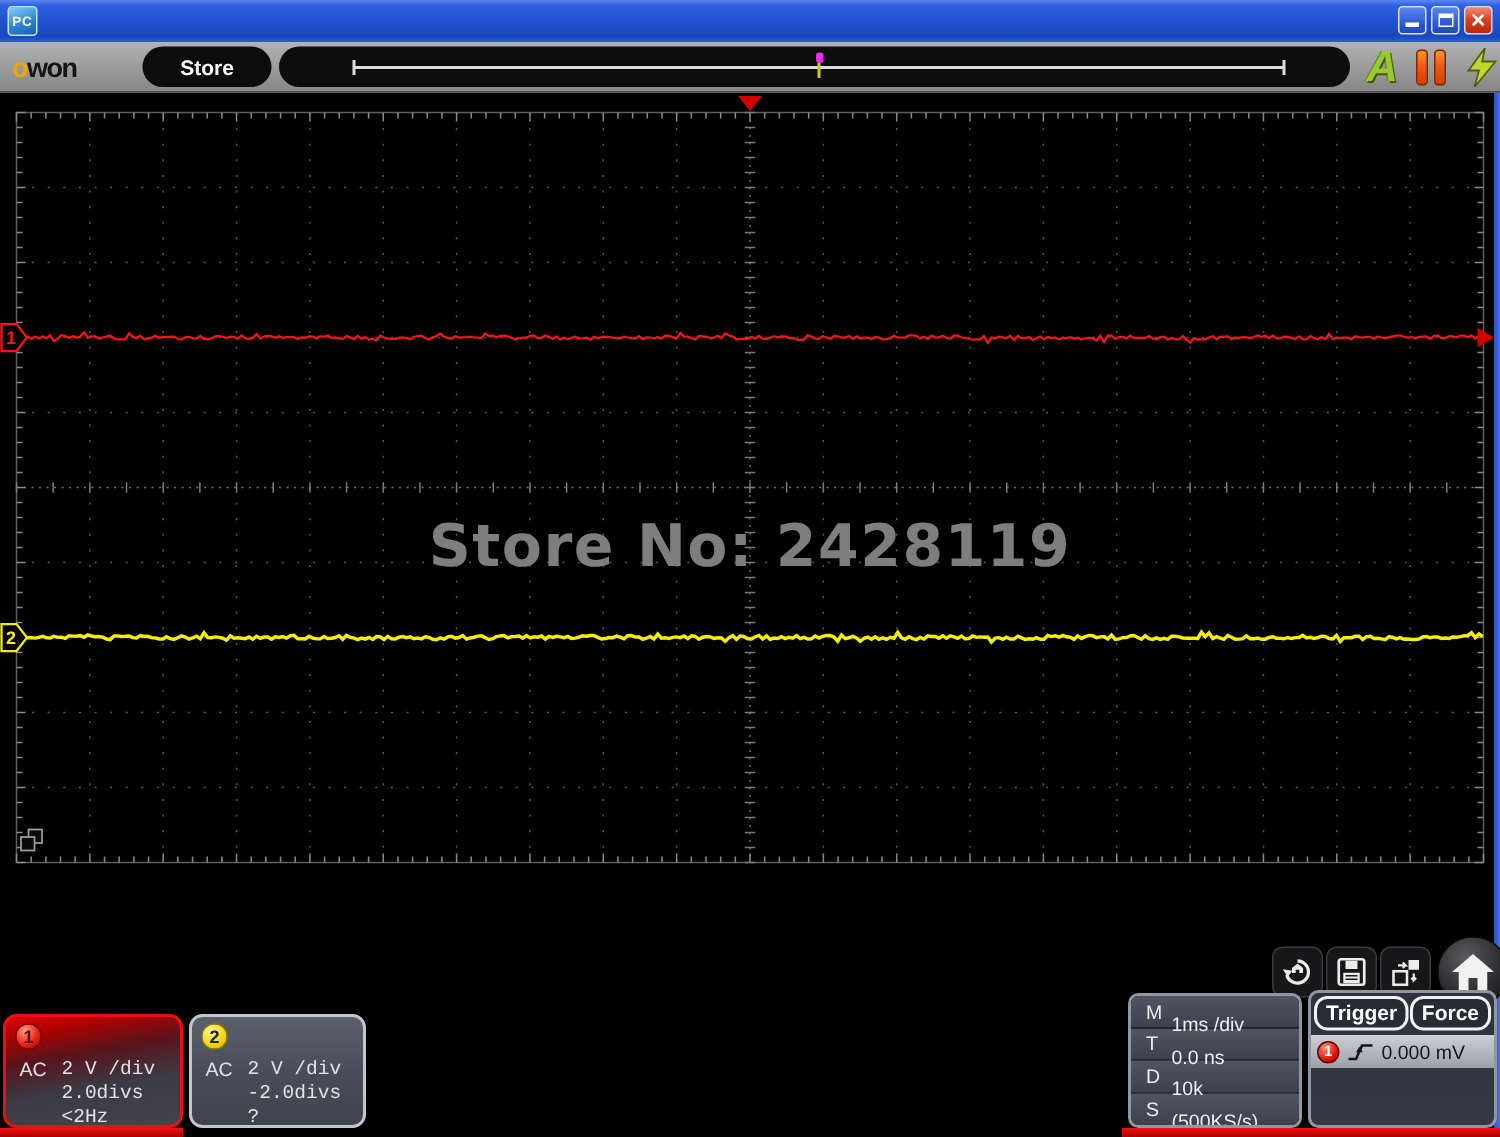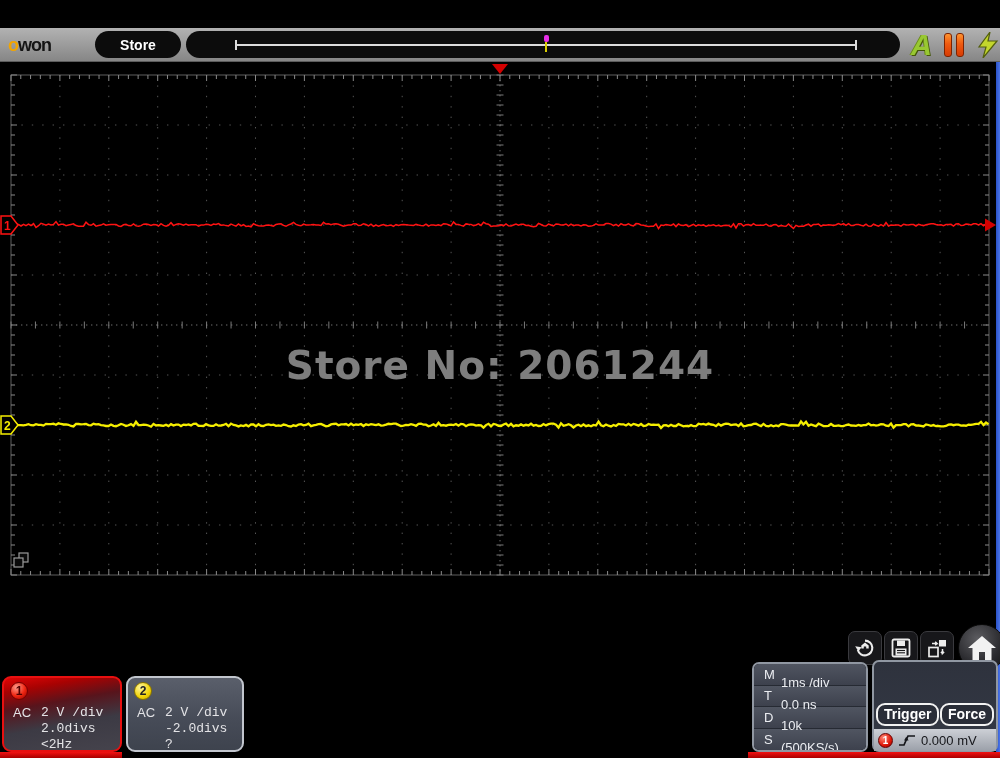--- a/index.html
+++ b/index.html
@@ -87,38 +87,52 @@
     border-bottom:1px solid #262a33;color:#eceef2;font-size:13px;}
   .acq-row:last-child{border-bottom:none;}
   .acq-row .k{width:27px;padding-left:10px;}
   .acq-row .v{flex:1;margin-top:17px;}
 
   
   .trigpanel{position:absolute;left:872px;top:598px;width:126px;height:92px;border-radius:7px;
     border:2px solid #9097a2;background:linear-gradient(180deg,#2e323d 0%,#343945 100%);}
   .trig-btnrow{display:flex;justify-content:space-between;padding:2px 2px 0 2px;}
   .t-btn{border:2px solid #f2f2f2;border-radius:9px;color:#fff;font-weight:bold;font-size:14px;
-    padding:0 6px;line-height:19px;background:rgba(0,0,0,.15);white-space:nowrap;margin-top:39px;}
+    padding:0 6px;line-height:19px;background:rgba(0,0,0,.15);white-space:nowrap;}
   .trig-valrow{margin-top:3px;height:22px;display:flex;align-items:center;gap:5px;padding:0 4px;
     background:linear-gradient(180deg,#cdd0d6 0%,#9ba0a9 100%);}
   .trig-badge{width:15px;height:15px;border-radius:50%;flex:0 0 15px;
     background:radial-gradient(circle at 35% 28%,#ff8a78 0%,#e01808 60%,#8e0000 100%);
     border:1px solid #600;color:#fff;font-size:10px;font-weight:bold;
     display:flex;align-items:center;justify-content:center;}
   .trig-level{color:#15161a;font-size:13px;}
 
   .red-strip{position:absolute;top:690px;height:6px;background:linear-gradient(180deg,#f21212,#a80000);}
   .strip-l{left:0;width:122px;}
   .strip-r{left:748px;width:252px;}
 </style>
 </head>
 <body>
 
 <div id="app">
 
+  <div class="titlebar">
+    <div class="pc-icon">PC</div>
+    <div class="win-btns">
+      <div class="win-btn">
+          <span class="glyph-min"></span>
+        </div>
+      <div class="win-btn">
+          <span class="glyph-max"></span>
+        </div>
+      <div class="win-btn close">
+          <span class="glyph-close">✕</span>
+        </div>
+    </div>
+  </div>
 
   <div class="toolbar">
     <div class="logo"><span class="o1">o</span><span class="rest">won</span></div>
     <div class="pill auto-pill">Store</div>
     <div class="pill slider-pill">
       <span class="slider-endtick" style="left:49px"></span>
       <div class="slider-line"></div>
       <span class="slider-endtick" style="right:43px"></span>
       <div class="trig-marker" id="sliderMarker" style="left: 358px;">
         <div class="dot" id="sliderMarkerDot" style="background: rgb(230, 46, 230);"></div>
@@ -178,21 +192,21 @@
         <polyline points="11,362.1 13.5,363.9 16,362.8 18.5,363.1 21,363.1 23.5,363.4 26,362.9 28.5,362.2 31,363.2 33.5,363.4 36,362.2 38.5,362.9 41,362.8 43.5,363.6 46,361.9 48.5,362.1 51,362.2 53.5,361.7 56,362.8 58.5,361.3 61,362.0 63.5,362.5 66,362.4 68.5,362.8 71,364.0 73.5,364.4 76,362.0 78.5,362.0 81,362.3 83.5,362.2 86,362.0 88.5,363.1 91,363.3 93.5,361.7 96,362.3 98.5,362.2 101,363.1 103.5,363.3 106,364.0 108.5,364.0 111,362.5 113.5,363.8 116,364.3 118.5,363.2 121,361.9 123.5,362.7 126,364.1 128.5,363.3 131,362.1 133.5,363.9 136,359.8 138.5,363.0 141,363.1 143.5,362.6 146,362.9 148.5,363.5 151,364.7 153.5,361.9 156,363.5 158.5,363.2 161,363.5 163.5,363.8 166,362.7 168.5,364.1 171,362.2 173.5,363.6 176,362.7 178.5,362.6 181,364.1 183.5,362.6 186,363.0 188.5,362.4 191,363.4 193.5,361.8 196,361.6 198.5,363.9 201,363.8 203.5,364.0 206,362.2 208.5,363.4 211,363.9 213.5,363.9 216,362.3 218.5,363.7 221,363.5 223.5,363.0 226,361.8 228.5,364.2 231,361.6 233.5,362.9 236,363.4 238.5,364.4 241,363.4 243.5,364.1 246,362.9 248.5,364.3 251,362.4 253.5,362.5 256,364.3 258.5,362.2 261,363.9 263.5,364.0 266,362.8 268.5,362.4 271,363.1 273.5,362.6 276,363.8 278.5,363.4 281,363.9 283.5,362.5 286,363.0 288.5,364.2 291,364.5 293.5,363.3 296,364.1 298.5,362.6 301,362.2 303.5,363.4 306,363.0 308.5,361.7 311,364.1 313.5,363.3 316,362.8 318.5,362.1 321,361.9 323.5,363.1 326,364.3 328.5,363.8 331,362.4 333.5,361.9 336,361.7 338.5,363.3 341,362.4 343.5,362.3 346,362.0 348.5,363.4 351,361.7 353.5,363.3 356,362.5 358.5,362.8 361,362.0 363.5,364.0 366,362.3 368.5,363.0 371,362.2 373.5,362.6 376,363.1 378.5,362.3 381,363.6 383.5,363.4 386,362.7 388.5,361.8 391,362.2 393.5,361.7 396,361.7 398.5,362.9 401,364.0 403.5,363.7 406,363.0 408.5,363.1 411,362.1 413.5,362.8 416,363.9 418.5,361.8 421,361.7 423.5,362.7 426,362.7 428.5,364.3 431,363.5 433.5,362.3 436,364.0 438.5,360.7 441,363.5 443.5,363.2 446,363.7 448.5,362.9 451,362.6 453.5,363.1 456,362.0 458.5,363.7 461,361.9 463.5,362.3 466,364.2 468.5,362.8 471,362.3 473.5,362.6 476,363.6 478.5,363.2 481,363.3 483.5,365.6 486,363.1 488.5,361.8 491,364.3 493.5,361.9 496,362.5 498.5,363.8 501,364.0 503.5,362.5 506,361.6 508.5,364.0 511,361.9 513.5,364.3 516,363.3 518.5,363.7 521,362.4 523.5,363.7 526,362.8 528.5,363.4 531,361.7 533.5,363.7 536,362.9 538.5,364.0 541,363.9 543.5,362.0 546,363.4 548.5,362.2 551,361.7 553.5,361.7 556,362.7 558.5,365.5 561,361.3 563.5,363.8 566,363.2 568.5,362.2 571,363.3 573.5,365.5 576,363.5 578.5,362.7 581,364.2 583.5,362.5 586,364.2 588.5,363.3 591,364.3 593.5,362.9 596,363.5 598.5,359.6 601,363.2 603.5,364.2 606,362.5 608.5,363.7 611,364.4 613.5,363.0 616,364.0 618.5,361.9 621,362.3 623.5,362.3 626,363.5 628.5,361.9 631,363.5 633.5,361.9 636,362.6 638.5,363.6 641,362.0 643.5,364.0 646,363.6 648.5,362.0 651,362.9 653.5,362.6 656,362.8 658.5,362.7 661,366.0 663.5,363.4 666,363.1 668.5,364.2 671,362.8 673.5,364.0 676,364.0 678.5,362.1 681,363.2 683.5,364.3 686,363.9 688.5,364.2 691,363.1 693.5,364.2 696,364.2 698.5,361.7 701,362.4 703.5,361.9 706,362.8 708.5,361.6 711,362.5 713.5,362.8 716,364.2 718.5,361.9 721,363.6 723.5,362.4 726,361.6 728.5,361.8 731,363.1 733.5,362.6 736,362.4 738.5,364.0 741,361.4 743.5,364.3 746,363.9 748.5,363.1 751,363.0 753.5,361.9 756,361.7 758.5,363.0 761,364.2 763.5,361.9 766,363.8 768.5,364.3 771,363.2 773.5,364.3 776,363.5 778.5,364.2 781,362.1 783.5,362.2 786,362.6 788.5,363.3 791,363.5 793.5,363.5 796,363.5 798.5,363.6 801,359.4 803.5,362.4 806,359.9 808.5,363.7 811,362.4 813.5,363.4 816,364.2 818.5,361.7 821,362.8 823.5,364.2 826,364.1 828.5,363.8 831,362.0 833.5,363.8 836,363.8 838.5,363.4 841,364.2 843.5,364.2 846,363.0 848.5,362.5 851,363.5 853.5,363.6 856,363.9 858.5,363.0 861,363.7 863.5,363.1 866,363.0 868.5,361.6 871,363.3 873.5,362.9 876,363.6 878.5,363.1 881,362.1 883.5,362.3 886,363.7 888.5,364.0 891,361.6 893.5,365.6 896,363.1 898.5,363.1 901,363.1 903.5,362.2 906,362.2 908.5,364.3 911,362.4 913.5,362.2 916,363.6 918.5,363.5 921,363.9 923.5,364.4 926,362.4 928.5,363.0 931,363.9 933.5,363.1 936,364.2 938.5,364.0 941,364.3 943.5,364.3 946,364.0 948.5,362.7 951,362.4 953.5,363.2 956,362.6 958.5,362.7 961,363.6 963.5,363.3 966,363.7 968.5,362.7 971,362.8 973.5,362.4 976,361.8 978.5,361.8 981,359.8 983.5,363.1 986,360.6 988.5,362.3 " fill="none" stroke="#f5ee00" stroke-width="2.3"></polyline>
         <g>
           <polygon points="1,354 11,354 18,363 11,372 1,372" fill="#000" stroke="#f5ee00" stroke-width="1.5"></polygon>
           <text x="4" y="367.5" fill="#f5ee00" font-size="12" font-weight="bold">2</text>
         </g>
         <polygon points="492,2 508,2 500,12" fill="#d40000"></polygon>
         <polygon points="996,163 985,156.5 985,169.5" fill="#d40000"></polygon>
         <rect x="19" y="491" width="9" height="9" fill="#0a0a0a" stroke="#9a9a9a" stroke-width="1.2"></rect>
         <rect x="14" y="496" width="9" height="9" fill="#0a0a0a" stroke="#9a9a9a" stroke-width="1.2"></rect>
       </svg>
-    <div class="watermark">Store No: 2061244</div>
+    <div class="watermark">Store No: 2428119</div>
     <div class="right-border"></div>
 
     
     <div class="iconrow">
       <div class="icon-btn">
         <svg width="24" height="24" viewBox="0 0 24 24">
           <path d="M12 4.6 A 7.4 7.4 0 1 1 4.8 14" fill="none" stroke="#ececec" stroke-width="2.1"></path>
           <polygon points="2.2,10.2 5.4,15.4 8.6,11.2" fill="#ececec"></polygon>
           <path d="M8.3 12.6 v-3.2 l3.7-3 3.7 3 v3.2 h-2.5 v-2.1 h-2.4 v2.1 z" fill="#ececec"></path>
         </svg>

